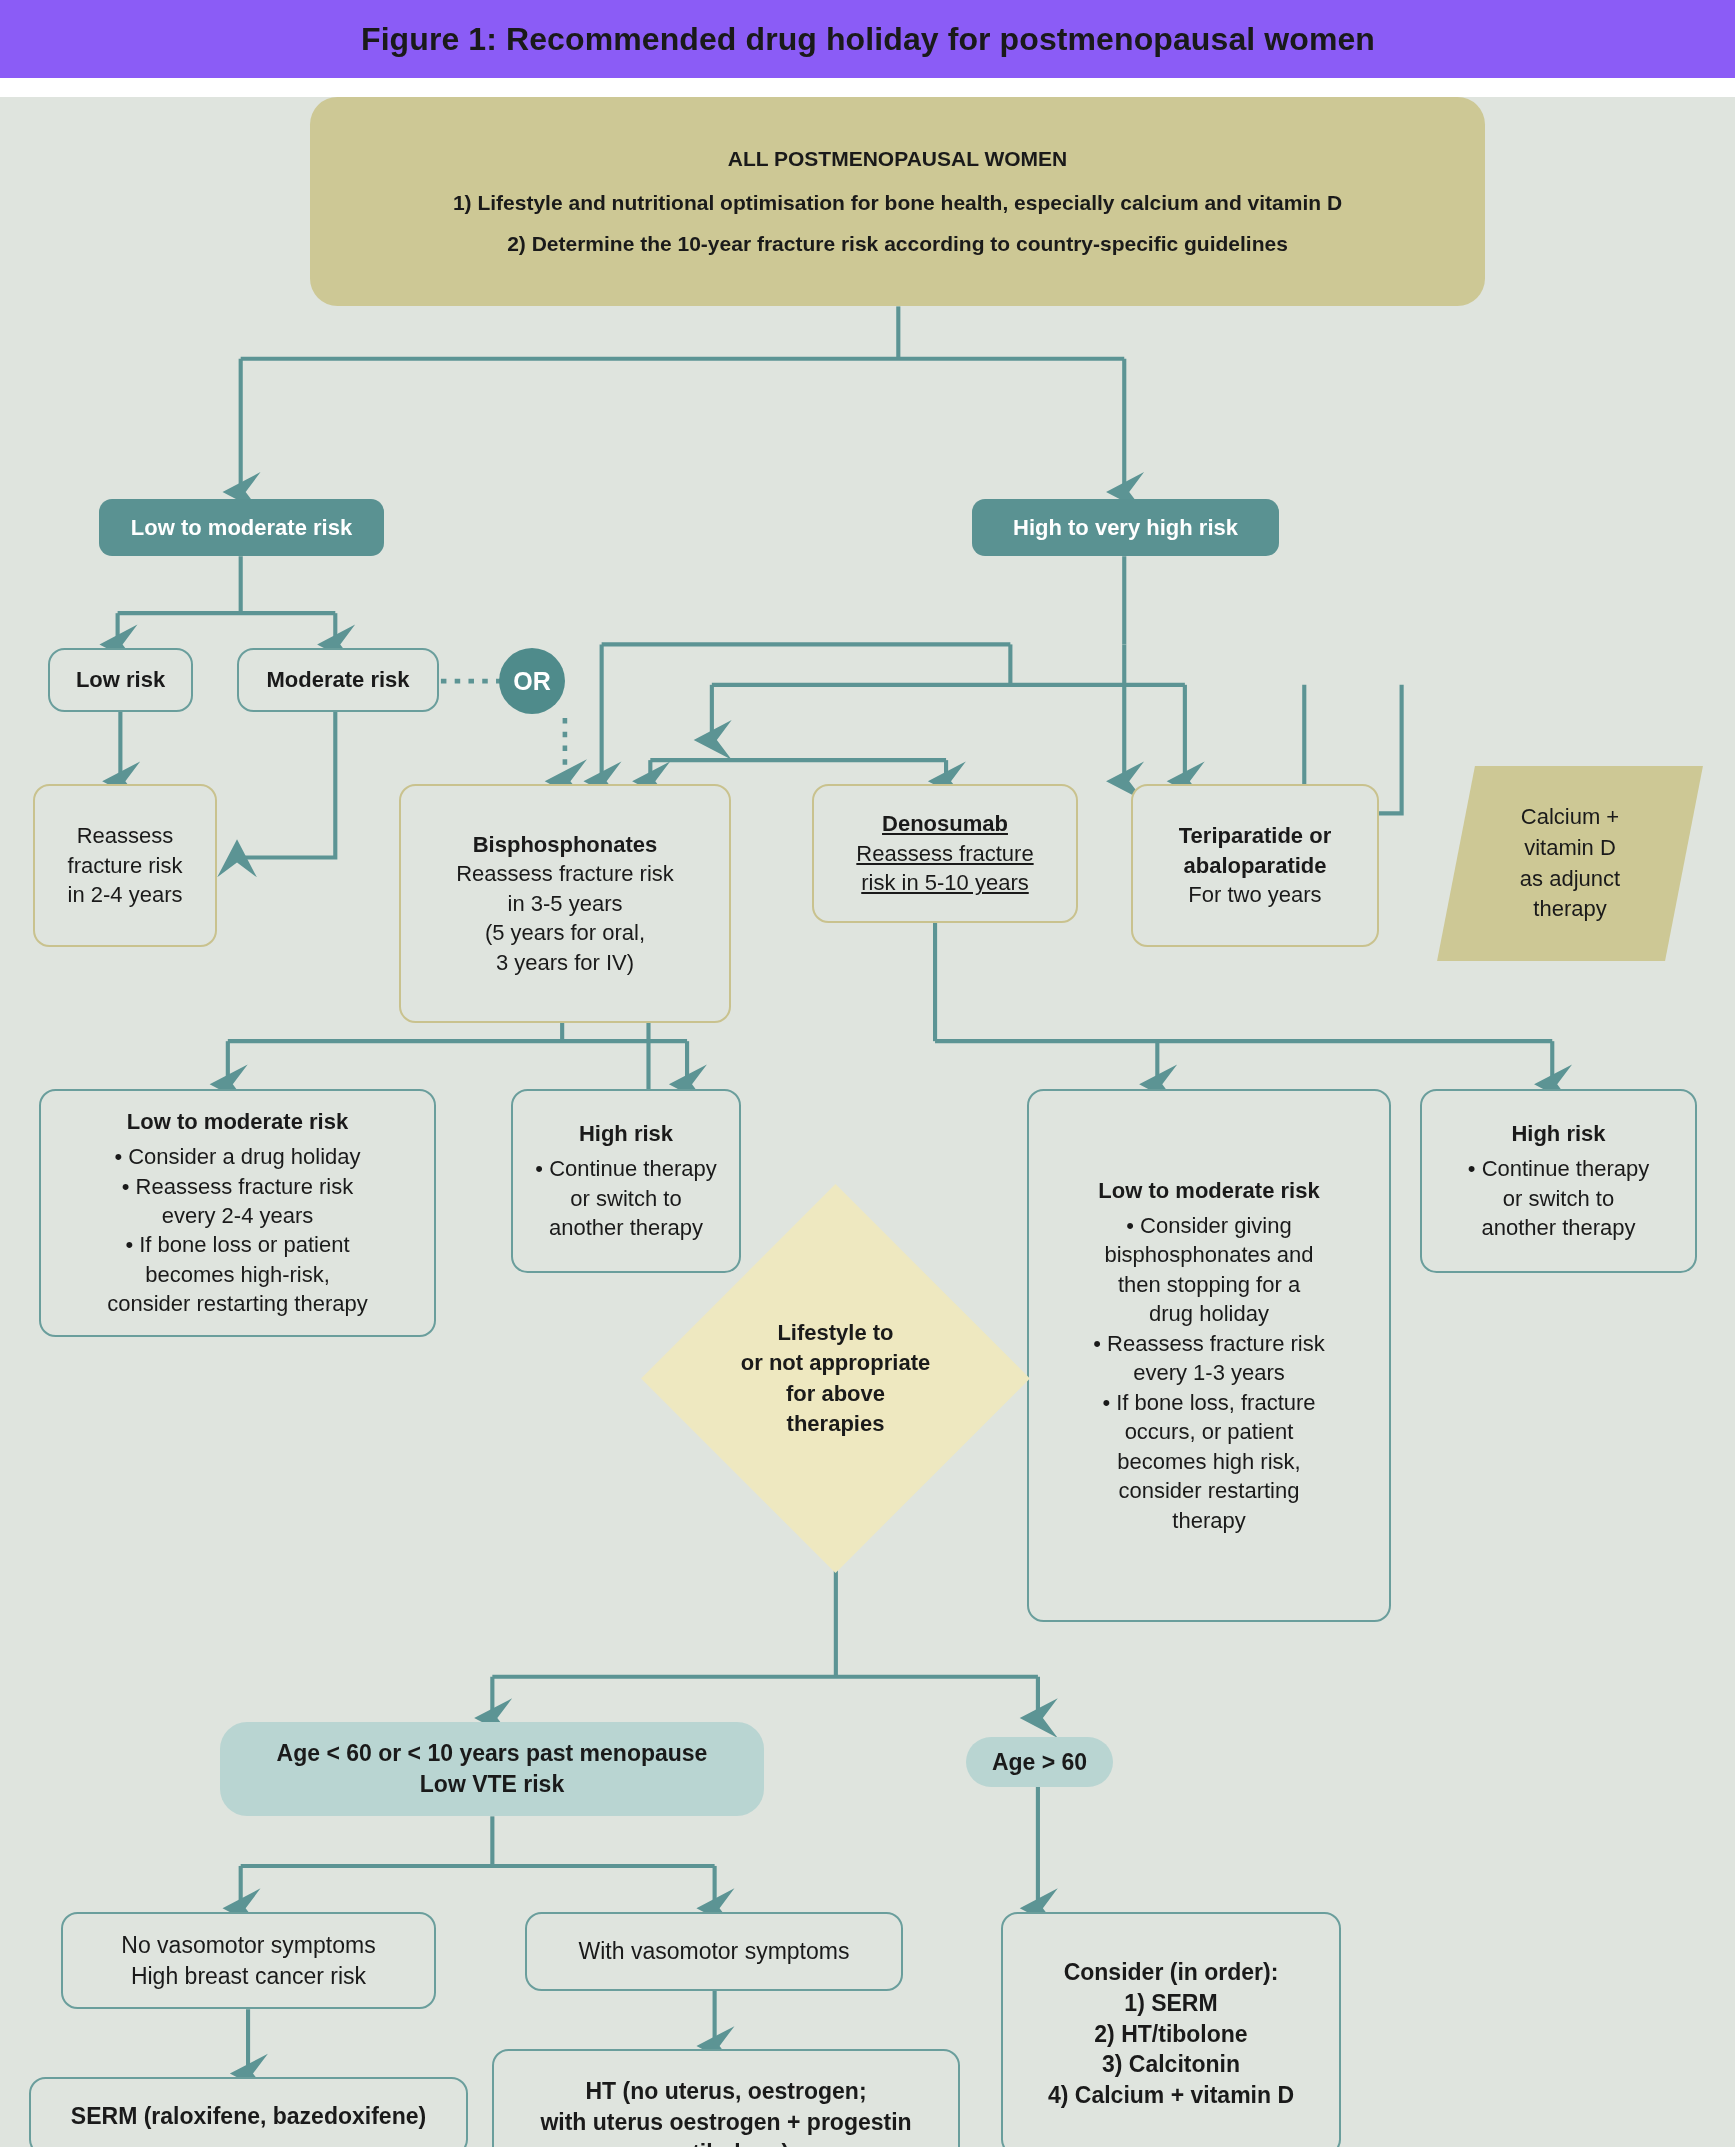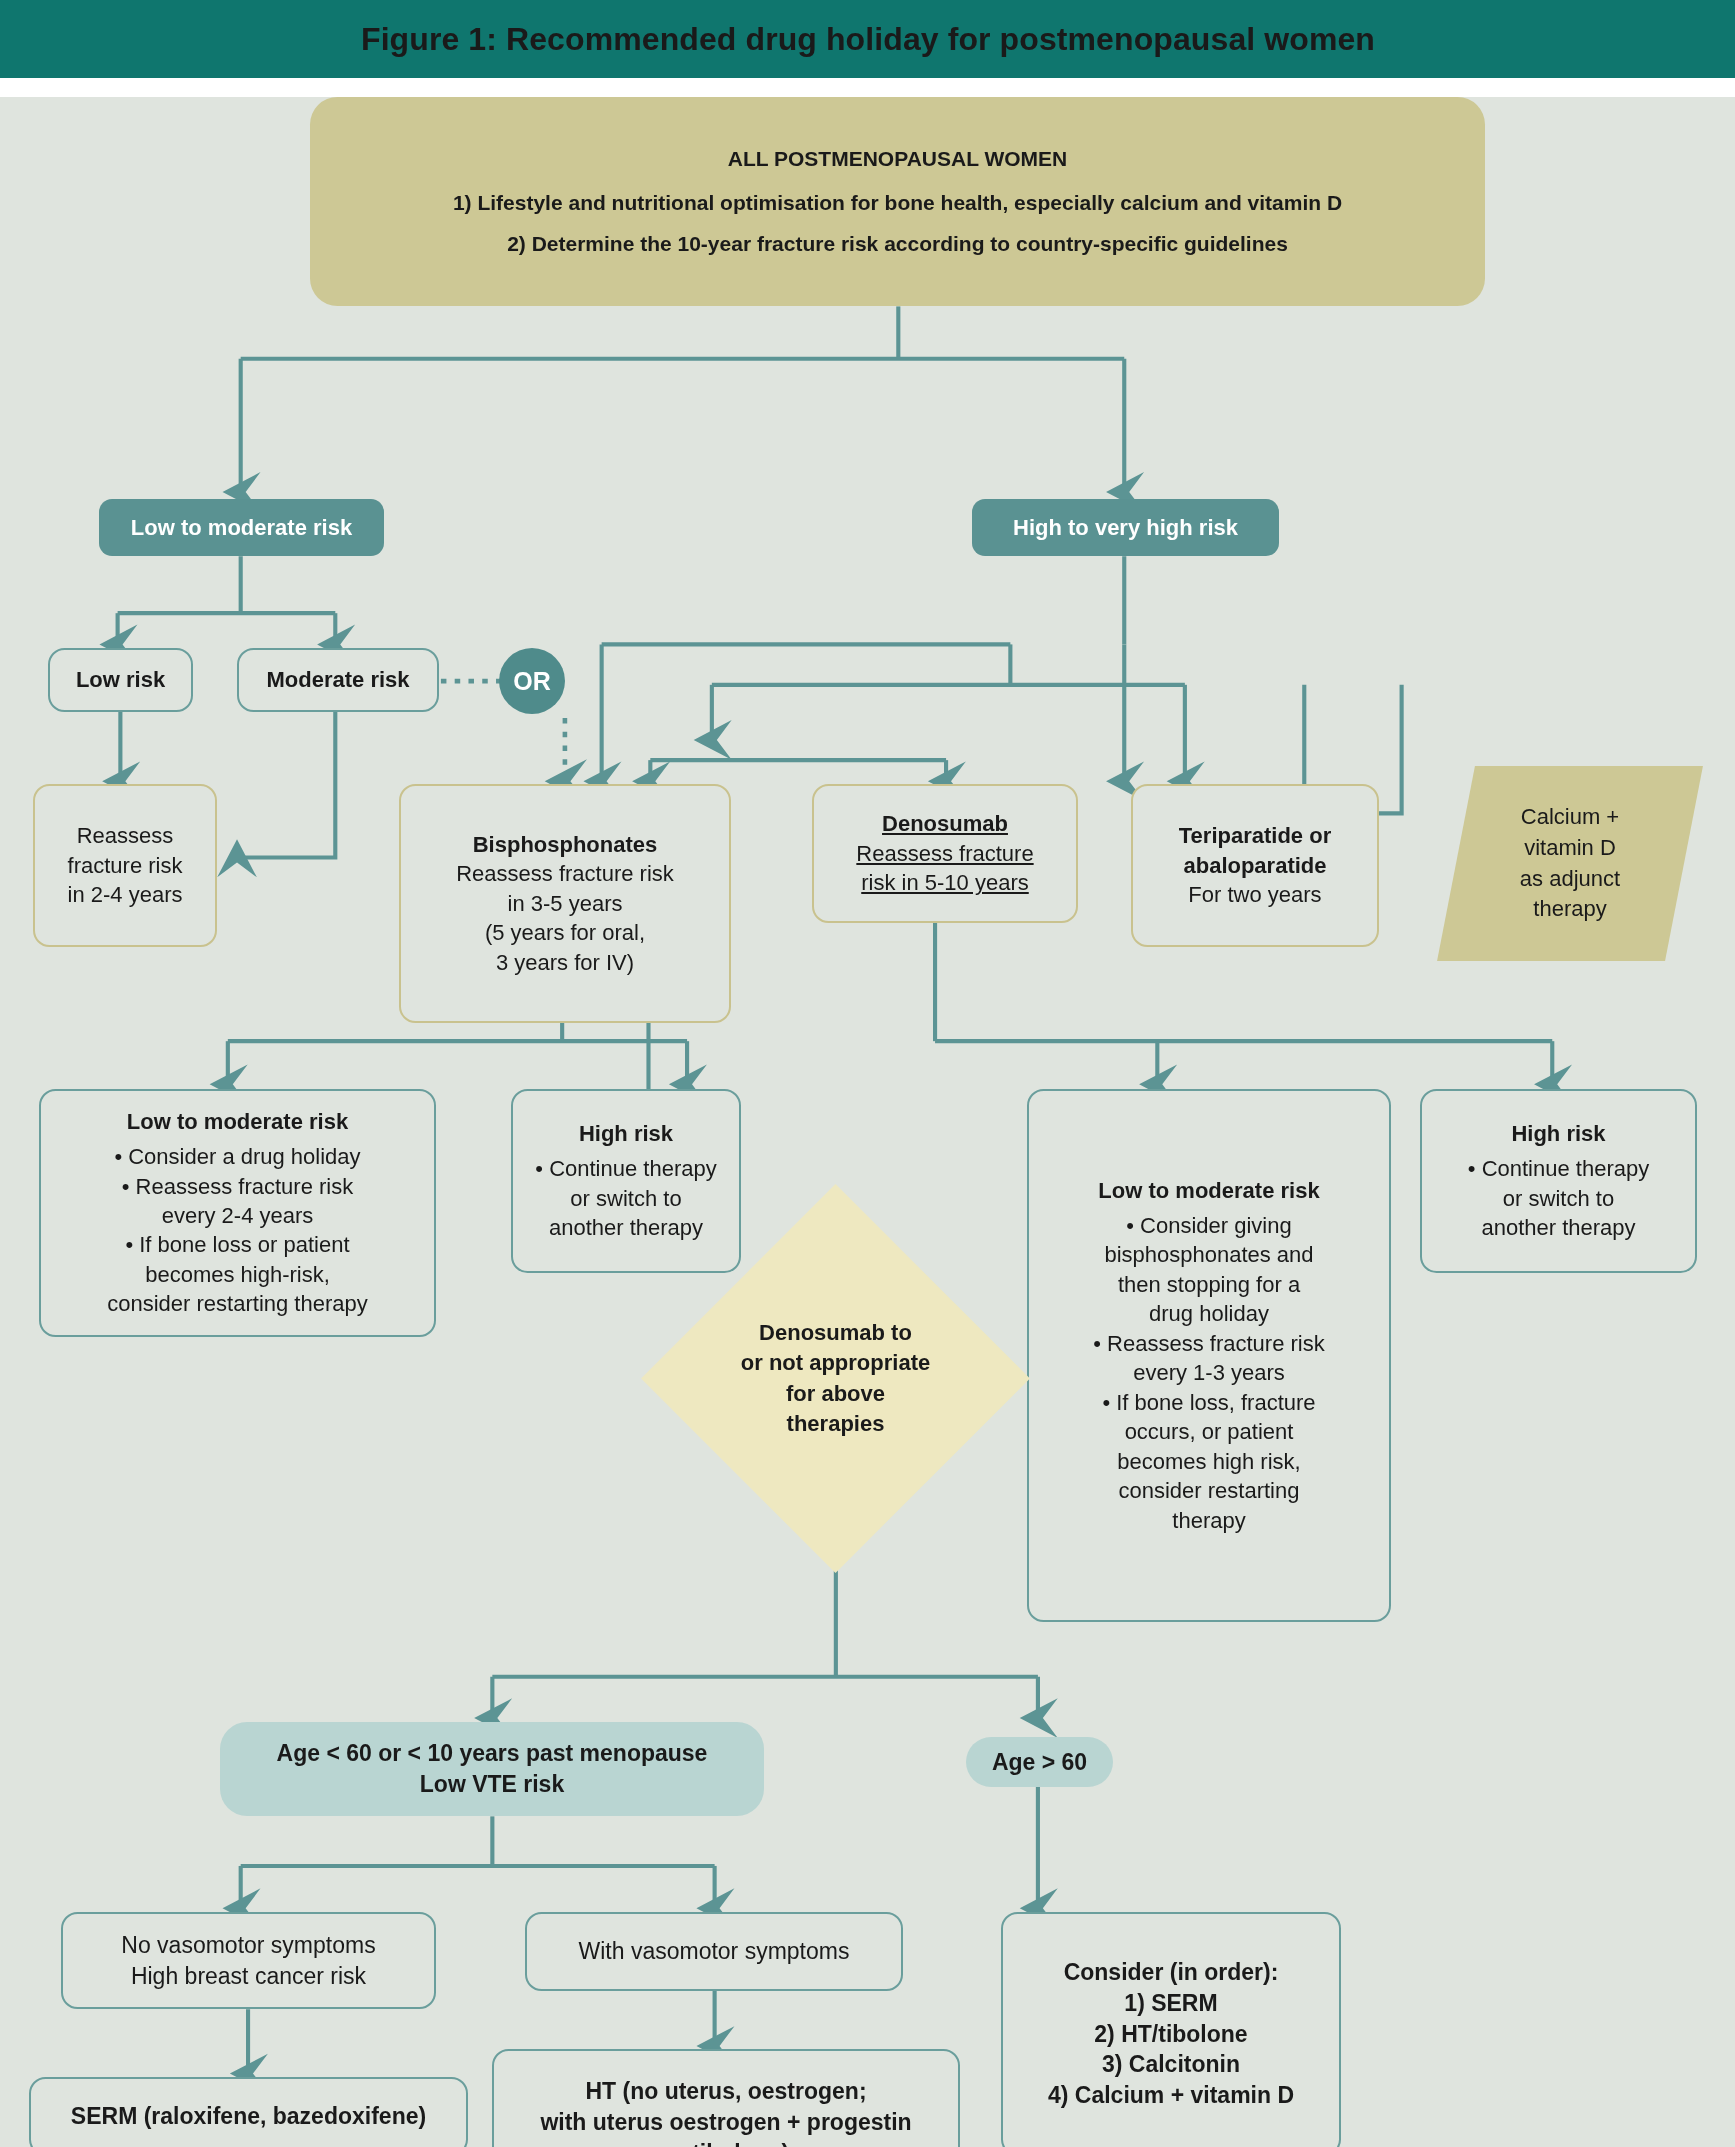--- a/index.html
+++ b/index.html
@@ -7,21 +7,21 @@
     width:1736px;height:2147px;
     background:#ffffff;
     font-family:"Liberation Sans", sans-serif;
     overflow:hidden;
   }
   #root{position:relative;width:1736px;height:2147px;}
 
   
   .header-bar{
     position:absolute;left:0;top:0;width:1736px;height:78px;
-    background:#0f766e;
+    background:#8b5cf6;
     display:flex;align-items:center;justify-content:center;
   }
   .header-title{
     font-size:32px;font-weight:bold;color:#1a1a1a;
     letter-spacing:0.1px;
   }
 
   
   .canvas{
     position:absolute;left:0;top:97px;width:1736px;height:2050px;
@@ -273,21 +273,21 @@
     <div class="node teal-out" style="left:1420px;top:992px;width:277px;height:184px;font-size:22px;">
       <span class="ttl bl" style="margin-bottom:5.5px;">High risk</span>
       <span class="bl">• Continue therapy</span>
       <span class="bl">or switch to</span>
       <span class="bl">another therapy</span>
     </div>
 
     <div class="diamond" style="left:698px;top:1144px;width:275px;height:275px;font-size:22px;">
       <div class="dshape"></div>
       <div class="dtext">
-        <span class="bl">Denosumab to</span>
+        <span class="bl">Lifestyle to</span>
         <span class="bl">or not appropriate</span>
         <span class="bl">for above</span>
         <span class="bl">therapies</span>
       </div>
     </div>
 
     <div class="node lteal-fill" style="left:220px;top:1625px;width:544px;height:94px;font-size:23px;">
       <span class="ttl bl">Age &lt; 60 or &lt; 10 years past menopause</span>
       <span class="ttl bl">Low VTE risk</span>
     </div>

